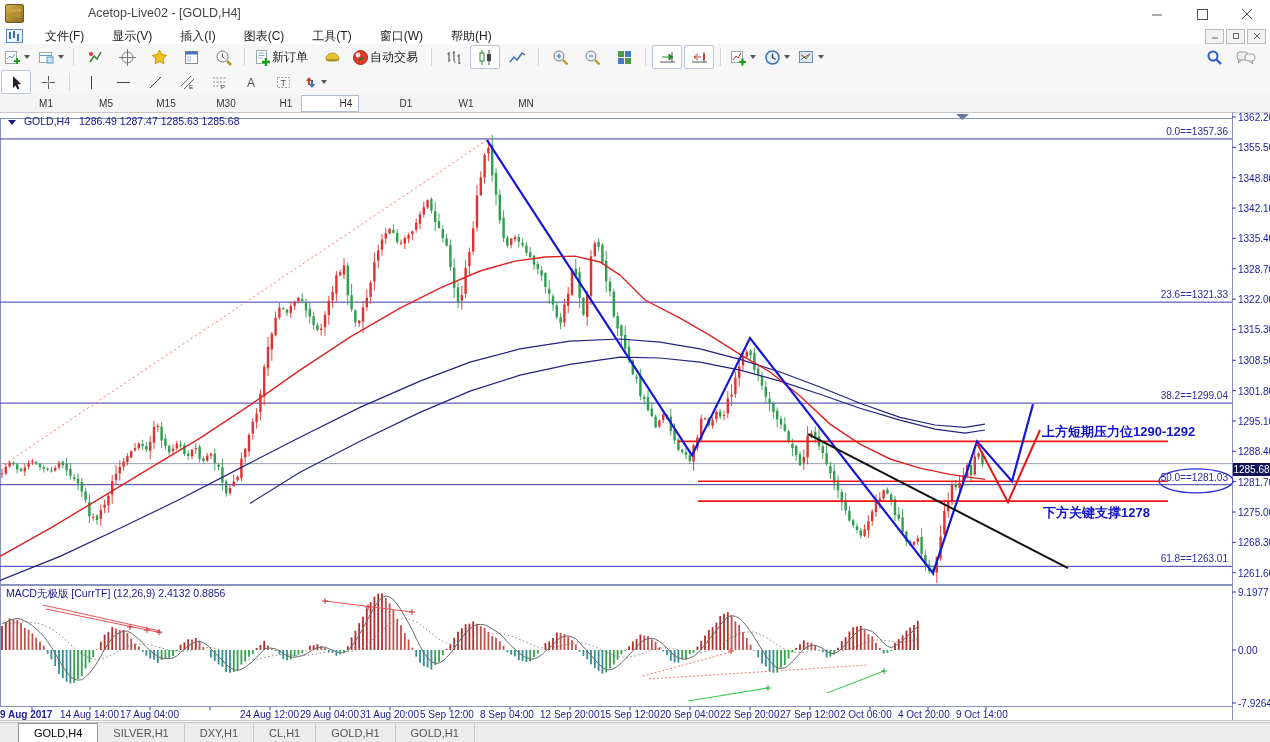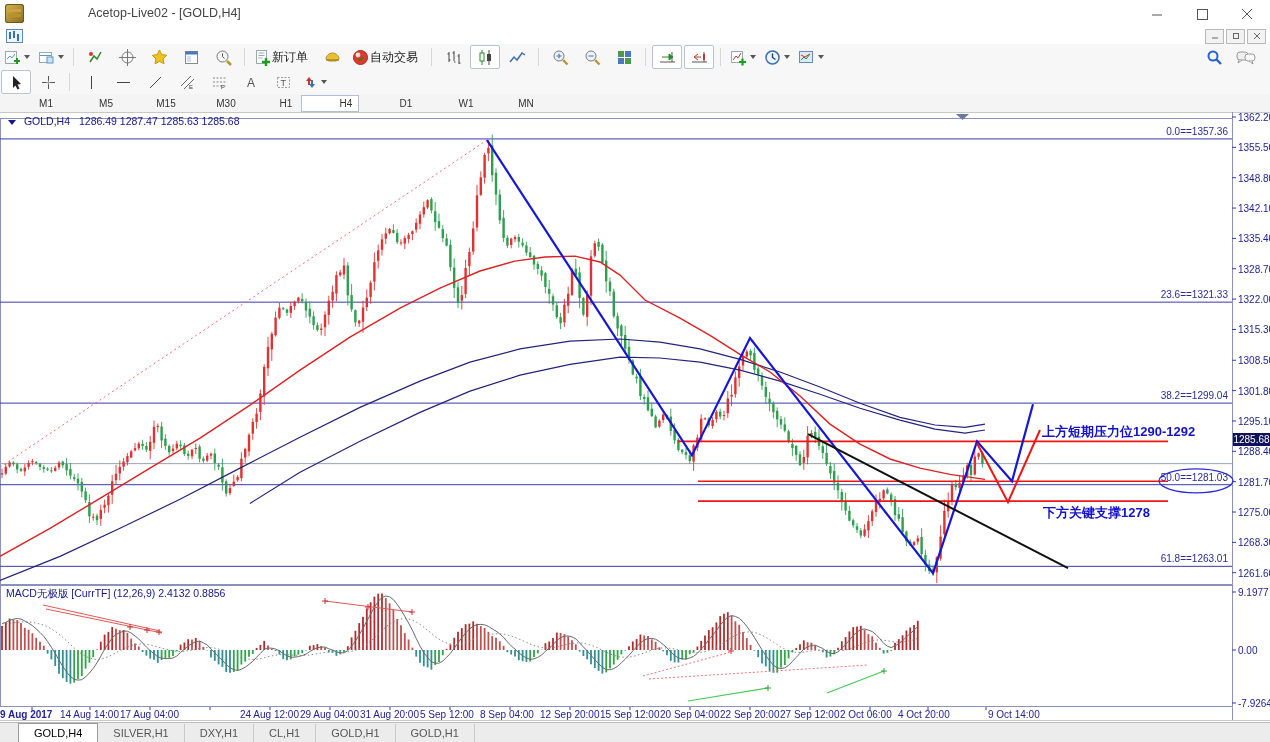--- a/index.html
+++ b/index.html
@@ -72,20 +72,29 @@
   </div>
   <div class="abs winbtn" style="right:0;">
     <svg width="11" height="11">
         <path d="M0 0l10 10M10 0L0 10" stroke="#555" fill="none"></path>
       </svg>
   </div>
 </div>
 
 <div class="abs menubar">
   <span class="menuicon"></span>
+  <span id="menu-items" style="display:flex;">
+      <span class="menu-item">文件(F)</span>
+      <span class="menu-item">显示(V)</span>
+      <span class="menu-item">插入(I)</span>
+      <span class="menu-item">图表(C)</span>
+      <span class="menu-item">工具(T)</span>
+      <span class="menu-item">窗口(W)</span>
+      <span class="menu-item">帮助(H)</span>
+    </span>
   <span class="mdi">
     <span class="mdibtn">
         <svg width="8" height="8">
           <path d="M1 6h6" stroke="#666"></path>
         </svg>
       </span>
     <span class="mdibtn">
         <svg width="8" height="8">
           <rect x="1.5" y="1.5" width="5" height="5" stroke="#666" fill="none"></rect>
         </svg>
@@ -1202,21 +1211,21 @@
 
   <div class="abs ann" style="left:1042px;top:311px;">上方短期压力位1290-1292</div>
   <div class="abs ann" style="left:1043px;top:392px;">下方关键支撑1278</div>
 
   <div class="abs macdlabel">MACD无极版 [CurrTF] (12,26,9) 2.4132 0.8856</div>
 
   <div class="abs axis" id="axis">
     <div class="ptick" style="top:475px;">9.1977</div>
     <div class="ptick" style="top:533px;">0.00</div>
     <div class="ptick" style="top:586px;">-7.9264</div>
-    <div class="badge" style="top:321px;">1285.68</div>
+    <div class="badge" style="top:351px;">1285.68</div>
   <div class="ptick" style="top: 0px;">1362.20</div>
       <div class="ptick" style="top: 30.351px;">1355.50</div>
       <div class="ptick" style="top: 60.702px;">1348.80</div>
       <div class="ptick" style="top: 91.053px;">1342.10</div>
       <div class="ptick" style="top: 121.404px;">1335.40</div>
       <div class="ptick" style="top: 151.755px;">1328.70</div>
       <div class="ptick" style="top: 182.106px;">1322.00</div>
       <div class="ptick" style="top: 212.457px;">1315.30</div>
       <div class="ptick" style="top: 243.261px;">1308.50</div>
       <div class="ptick" style="top: 273.612px;">1301.80</div>
@@ -1238,21 +1247,21 @@
       <div class="dlabel" style="left: 360px;">31 Aug 20:00</div>
       <div class="dlabel" style="left: 420px;">5 Sep 12:00</div>
       <div class="dlabel" style="left: 480px;">8 Sep 04:00</div>
       <div class="dlabel" style="left: 540px;">12 Sep 20:00</div>
       <div class="dlabel" style="left: 600px;">15 Sep 12:00</div>
       <div class="dlabel" style="left: 660px;">20 Sep 04:00</div>
       <div class="dlabel" style="left: 720px;">22 Sep 20:00</div>
       <div class="dlabel" style="left: 780px;">27 Sep 12:00</div>
       <div class="dlabel" style="left: 840px;">2 Oct 06:00</div>
       <div class="dlabel" style="left: 898px;">4 Oct 20:00</div>
-      <div class="dlabel" style="left: 988px;">9 Oct 14:00</div>
+      <div class="dlabel" style="left: 956px;">9 Oct 14:00</div>
     </div>
 </div>
 
 <div class="abs tabbar" id="tabbar">
     <div class="tab active">GOLD,H4</div>
     <div class="tab">SILVER,H1</div>
     <div class="tab">DXY,H1</div>
     <div class="tab">CL,H1</div>
     <div class="tab">GOLD,H1</div>
     <div class="tab">GOLD,H1</div>

